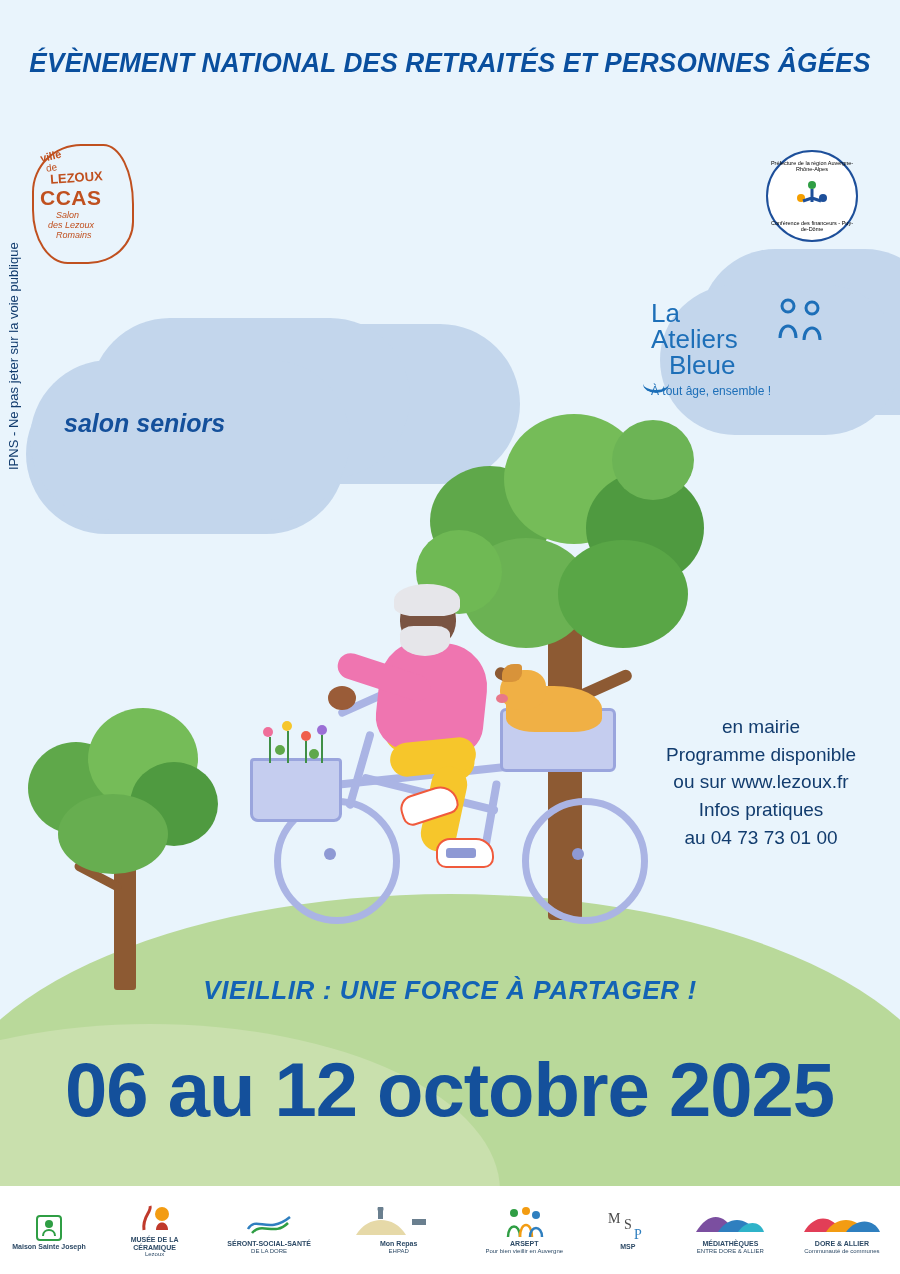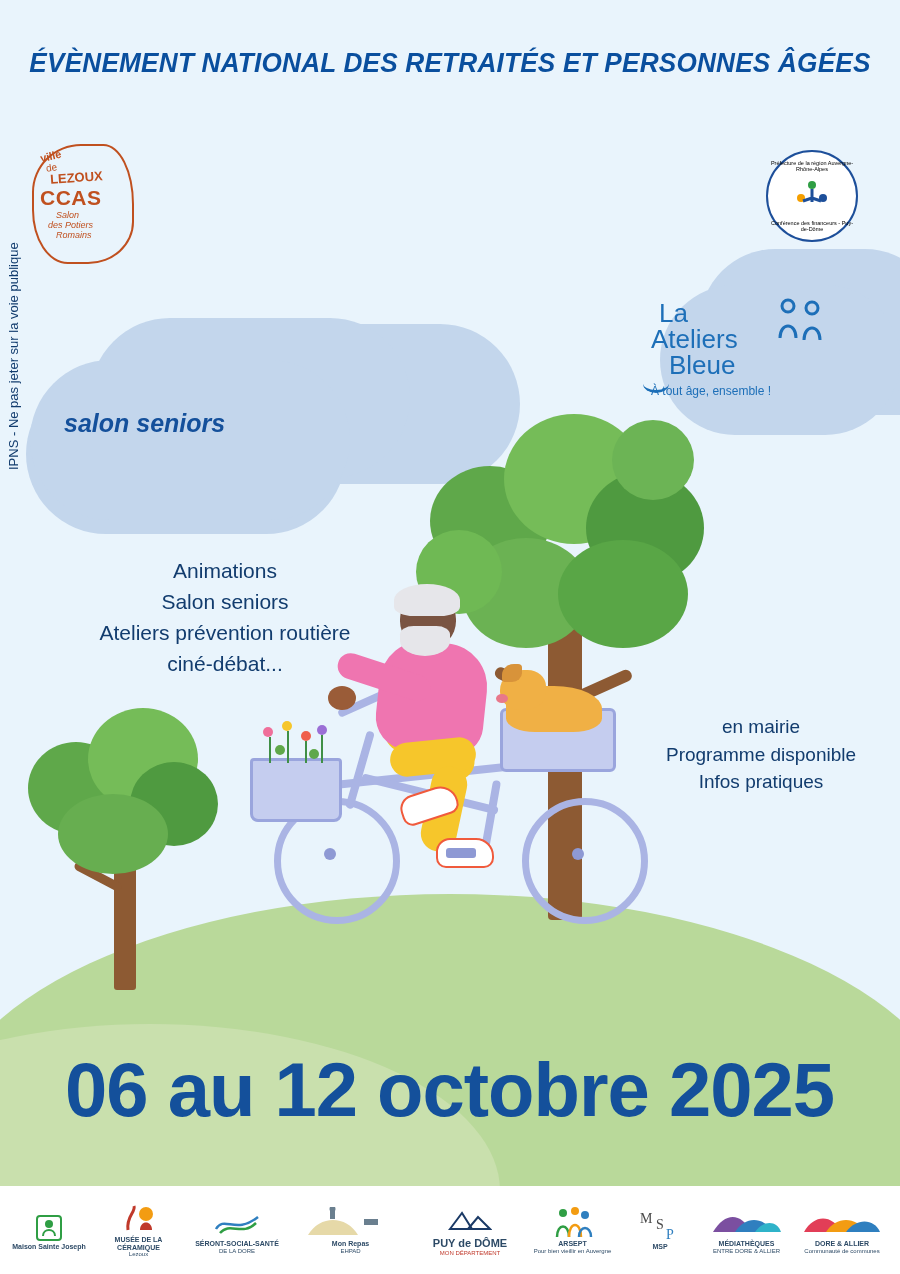--- a/index.html
+++ b/index.html
@@ -152,21 +152,21 @@
     right: 62px; top: 300px;
     width: 195px; height: 135px;
     color: #1d6fb8;
     text-align: left;
   }
   .sb-logo .sb-word {
     font-size: 26px;
     line-height: 1.0;
     color: #1d6fb8;
   }
-  .sb-logo .sb-la { margin-left: 16px; }
+  .sb-logo .sb-la { margin-left: 8px; }
   .sb-logo .sb-sem { margin-left: 8px; }
   .sb-logo .sb-bleue { margin-left: 26px; }
   .sb-logo .sb-tag {
     margin-top: 6px;
     margin-left: 8px;
     font-size: 12px;
     color: #1d6fb8;
   }
   .sb-logo .sb-people {
     position: absolute; right: 8px; top: -4px;
@@ -505,21 +505,21 @@
 
   <div class="header-line">ÉVÈNEMENT NATIONAL DES RETRAITÉS ET PERSONNES ÂGÉES</div>
 
   <div class="ccas-logo">
     <div class="ccas-shape"></div>
     <div class="l-ville">ville</div>
     <div class="l-de">de</div>
     <div class="l-lezoux">LEZOUX</div>
     <div class="l-ccas">CCAS</div>
     <div class="l-terre">Salon</div>
-    <div class="l-pot">des Potiers</div>
+    <div class="l-pot">des Lezoux</div>
     <div class="l-rom">Romains</div>
   </div>
 
   <div class="pref-logo">
     <div class="rt-top">Préfecture de la région Auvergne-Rhône-Alpes</div>
     <div class="rt-bot">Conférence des financeurs - Puy-de-Dôme</div>
     <svg class="glyph" viewBox="0 0 40 40">
       <circle cx="20" cy="9" r="4" fill="#2f9e44"></circle>
       <circle cx="9" cy="22" r="4" fill="#f59f00"></circle>
       <circle cx="31" cy="22" r="4" fill="#1d4f9a"></circle>
@@ -541,26 +541,20 @@
     <div class="sb-word sb-bleue">Bleue</div>
     <div class="sb-tag">À tout âge, ensemble !</div>
   </div>
 
   <div class="salon">
     <div>salon seniors</div>
   </div>
 
   <div class="ipns">IPNS - Ne pas jeter sur la voie publique</div>
 
-  <div class="anim-list">
-    <div>Animations</div>
-    <div>Salon seniors</div>
-    <div>Ateliers prévention routière</div>
-    <div>ciné-débat...</div>
-  </div>
 
   <div class="scene">
 
     <div class="wheel wheel-back"></div>
     <div class="wheel wheel-front"></div>
     <div class="hub" style="left:74px; top:258px;"></div>
     <div class="hub" style="left:322px; top:258px;"></div>
 
     <div class="frame-bar" style="left:80px;  top:182px; width:180px; height:8px; transform:rotate(-6deg);"></div>
     <div class="frame-bar" style="left:110px; top:200px; width:140px; height:8px; transform:rotate(14deg);"></div>
@@ -598,24 +592,27 @@
     <div class="rider-hair"></div>
     <div class="rider-beard"></div>
     <div class="shoe shoe1"></div>
     <div class="shoe shoe2"></div>
     <div class="pedal"></div>
   </div>
 
   <div class="info-block">
     <div>en mairie</div>
     <div>Programme disponible</div>
+    <div>ou sur www.lezoux.fr</div>
     <div>Infos pratiques</div>
-  </div>
-
-
+    <div>au 04 73 73 01 00</div>
+  </div>
+
+
+  <div class="slogan">VIEILLIR : UNE FORCE À PARTAGER !</div>
   <div class="dates">06 au 12 octobre 2025</div>
 
   <div class="bottom-band"></div>
   <div class="logo-strip">
 
     <div class="logo-item" style="width:78px;">
       <div class="glyphbox">
         <svg width="30" height="32" viewBox="0 0 30 32">
           <rect x="3" y="6" width="24" height="24" rx="3" fill="none" stroke="#2f9e44" stroke-width="2"></rect>
           <circle cx="15" cy="14" r="4" fill="#2f9e44"></circle>
@@ -654,30 +651,20 @@
           <path d="M2 28 C14 8, 40 8, 52 28 Z" fill="#e6d9a8"></path>
           <rect x="24" y="2" width="5" height="10" fill="#6a7f8f"></rect>
           <circle cx="26.5" cy="2" r="3" fill="#6a7f8f"></circle>
           <rect x="58" y="12" width="14" height="6" fill="#6a7f8f"></rect>
         </svg>
       </div>
       <div class="lname">Mon Repas</div>
       <div class="lsub">EHPAD</div>
     </div>
 
-    <div class="logo-item" style="width:108px;">
-      <div class="glyphbox">
-        <svg width="44" height="22" viewBox="0 0 44 22">
-          <path d="M2 20 L14 4 L24 20 Z" fill="none" stroke="#1b3a66" stroke-width="2"></path>
-          <path d="M20 20 L30 8 L42 20 Z" fill="none" stroke="#1b3a66" stroke-width="2"></path>
-        </svg>
-      </div>
-      <div class="lname" style="font-size:11px;">PUY de DÔME</div>
-      <div class="lsub" style="color:#c0392b;">MON DÉPARTEMENT</div>
-    </div>
 
     <div class="logo-item" style="width:88px;">
       <div class="glyphbox">
         <svg width="40" height="32" viewBox="0 0 40 32">
           <circle cx="10" cy="6" r="4" fill="#2f9e44"></circle>
           <circle cx="22" cy="4" r="4" fill="#f39c12"></circle>
           <circle cx="32" cy="8" r="4" fill="#2f7fbf"></circle>
           <path d="M4 30 C4 16, 16 16, 16 30" fill="none" stroke="#2f9e44" stroke-width="2.5"></path>
           <path d="M16 30 C16 14, 28 14, 28 30" fill="none" stroke="#f39c12" stroke-width="2.5"></path>
           <path d="M26 30 C26 18, 38 18, 38 30" fill="none" stroke="#2f7fbf" stroke-width="2.5"></path>

